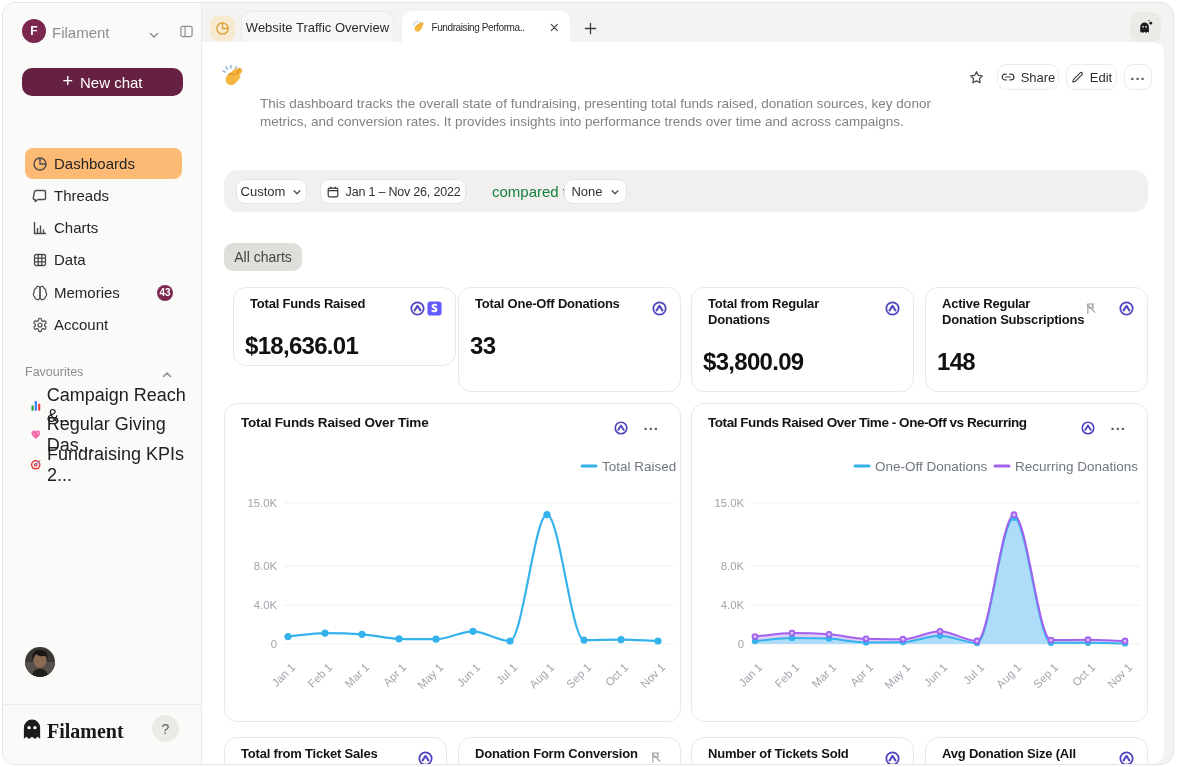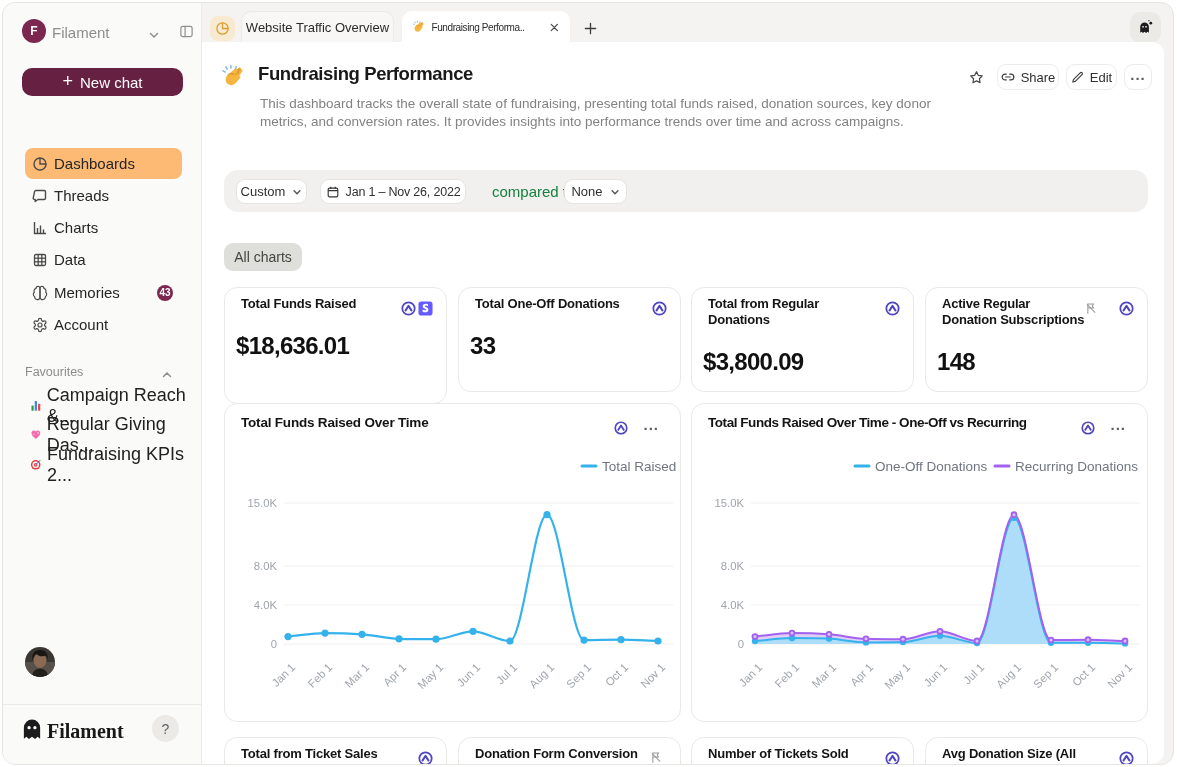--- a/index.html
+++ b/index.html
@@ -155,21 +155,20 @@
           <g fill="none" stroke="#90b6da" stroke-width="1.5" stroke-linecap="round">
             <path d="M4.8 2.8l1.2 2.2"></path>
             <path d="M9.4 1.4l.2 2.5"></path>
             <path d="M1.9 6.6l2.2 1.1"></path>
             <path d="M14.6 2.6l-.8 2.2"></path>
           </g>
           <path d="M13.2 4.8c.9-.9 2.1-.3 1.8 1l2.8-2c1-.6 2 .5 1.4 1.5 1-.5 2 .7 1.3 1.7l-3 4.6c.8-.3 1.6.7 1 1.5L14.3 18c-2.3 2.7-5.8 3-8 1-2.3-2-2.4-5.4-.6-7.7z" fill="#f5b63f"></path>
           <path d="M15 5.8l3.2-2.1M15.7 7.3l3.1-2M13.3 10.4l4.1-3" stroke="#db9526" stroke-width="1" fill="none"></path>
           <path d="M6.6 10.7c1.7-1.8 4.4-2 6.1-.2" fill="none" stroke="#db9526" stroke-width="1.1"></path>
         </svg></div>
-    <div class="abs" style="left:56px; top:21px; font-size:18.5px; font-weight:700; color:#191919; letter-spacing:-.4px;">Fundraising Performance</div>
     <div class="abs" style="left:58px; top:53px; font-size:13.5px; color:#828282; line-height:17.5px;">This dashboard tracks the overall state of fundraising, presenting total funds raised, donation sources, key donor<br>metrics, and conversion rates. It provides insights into performance trends over time and across campaigns.</div>
 
     <div class="abs" style="left:767px; top:28px;"><svg width="15" height="15" viewBox="0 0 16 16" fill="none" stroke="#484848" stroke-width="1.3" stroke-linejoin="round">
           <path d="M8 1.8l1.9 3.9 4.3.6-3.1 3 .7 4.2L8 11.6l-3.8 2 .7-4.3-3.1-3 4.3-.6z"></path>
         </svg></div>
     <div class="btn" style="left:795px; top:22px; width:62px; height:26px;"><svg width="14" height="14" viewBox="0 0 24 24" fill="none" stroke="#3d3d3d" stroke-width="2.1" stroke-linecap="round">
           <path d="M9 17H7A5 5 0 0 1 7 7h2"></path>
           <path d="M15 7h2a5 5 0 1 1 0 10h-2"></path>
           <line x1="8" y1="12" x2="16" y2="12"></line>
         </svg>Share</div>
@@ -193,21 +192,21 @@
         </svg>
         <span style="letter-spacing:-.2px; font-size:12.5px;">Jan 1 – Nov 26, 2022</span>
       </div>
     <div class="abs" style="left:278px; top:141px; font-size:15px; color:#15803d;margin-left:12px;">compared to</div>
     <div class="btn" style="left:362px; top:137px; width:63px; height:25px; border-color:#e4e3e0; gap:7px; font-weight:500;">None <svg width="10" height="10" viewBox="0 0 12 12" fill="none" stroke="#555" stroke-width="1.7" stroke-linecap="round">
           <path d="M2.5 4.5 6 8l3.5-3.5"></path>
         </svg></div>
 
     <div class="abs" style="left:22px; top:201px; width:78px; height:28px; background:#dededa; border-radius:9px; display:flex; align-items:center; justify-content:center; font-size:14px; color:#45453f;">All charts</div>
 
-    <div class="card" style="left:22px; top:245px; width:223px; height:117px;">
+    <div class="card" style="left:31px; top:245px; width:223px; height:79px;">
       <div class="ctitle">Total Funds Raised</div>
       <div class="cicons">
           <svg width="15" height="15" viewBox="0 0 16 16">
             <circle cx="8" cy="8" r="6.6" fill="none" stroke="#4f46c0" stroke-width="1.9"></circle>
             <path d="M4.4 10.8 L8 5.2 L11.6 10.8" fill="none" stroke="#4f46c0" stroke-width="2.1" stroke-linejoin="round"></path>
           </svg>
           <svg width="15" height="15" viewBox="0 0 16 16">
             <rect x="0.5" y="0.5" width="15" height="15" rx="3" fill="#635bff"></rect>
             <path d="M8.9 6.6c-1-.4-1.6-.6-1.6-1.1 0-.4.3-.6.9-.6.7 0 1.7.3 2.4.7V3.3a6 6 0 0 0-2.4-.5c-2 0-3.3 1-3.3 2.8 0 1.5 1.1 2.1 2.4 2.6 1 .3 1.4.6 1.4 1 0 .4-.4.7-1 .7-.8 0-2-.4-2.8-.9v2.4c.9.4 1.9.6 2.8.6 2 0 3.4-1 3.4-2.8 0-1.6-1.2-2.2-2.2-2.6z" fill="#fff"></path>
           </svg>

